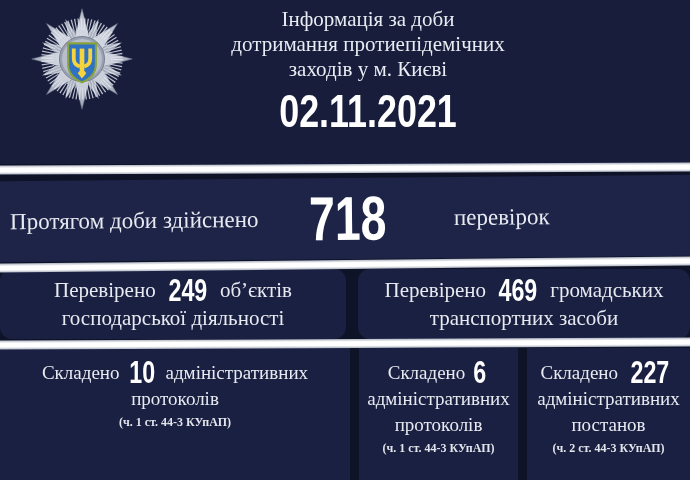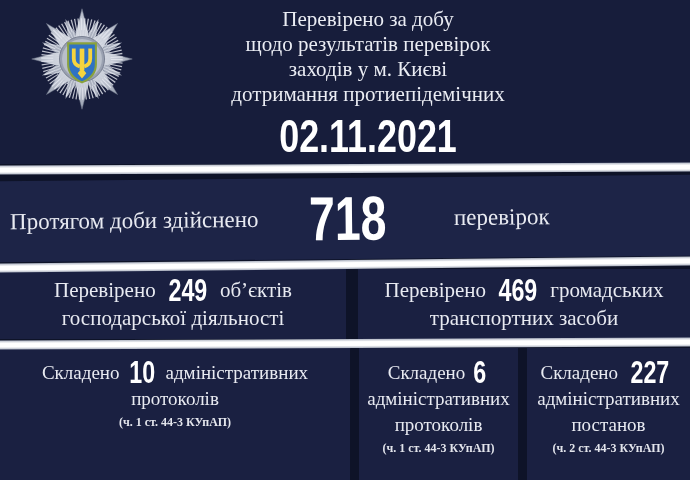--- a/index.html
+++ b/index.html
@@ -45,21 +45,21 @@
   .band-suf{font-size:23px;margin-left:54px;white-space:nowrap;}
   .num{
     font-family:"Liberation Sans","DejaVu Sans",sans-serif;font-weight:700;color:#ffffff;
     display:inline-block;transform:scaleX(.75);transform-origin:50% 60%;
   }
   .num-big{font-size:62px;line-height:58px;margin-left:38px;}
   .num-mid{font-size:31px;line-height:18px;vertical-align:-4px;margin:0 1px;}
   
   .box{position:absolute;top:0;bottom:0;background:#1a2041;text-align:center;}
   .row2{position:absolute;left:0;top:269px;width:690px;height:70px;}
-  .row2 .box{display:flex;flex-direction:column;justify-content:center;font-size:21px;line-height:28px;}
+  .row2 .box{display:flex;flex-direction:column;justify-content:center;font-size:21px;line-height:28px;border-radius:12px;}
   .b21{left:0;width:346px;}
   .b22{left:358px;width:332px;}
   .row3{position:absolute;left:0;top:348px;width:690px;height:155px;}
   .row3 .box{font-size:19px;line-height:26px;padding-top:12px;box-sizing:border-box;}
   .b31{left:0;width:350px;font-size:20px;line-height:29px;}
   .b32{left:359px;width:159px;}
   .b33{left:527px;width:163px;}
   .law{font-size:12px;font-weight:700;line-height:20px;color:#e3e5ec;}
   .nowrap{white-space:nowrap;}
 </style>
@@ -86,24 +86,23 @@
         <circle cx="60" cy="60" r="23" fill="#b9bfca"></circle>
         <path d="M44,42 h32 v24 c0,13 -9,18 -16,21 c-7,-3 -16,-8 -16,-21 z" fill="#2f72c4" stroke="#8aa23c" stroke-width="2.4"></path>
         <rect x="57.3" y="48" width="5.4" height="25" fill="#f6d43e"></rect>
         <path d="M50.5,48 v11.5 c0,6 3,8 7,9.2" stroke="#f6d43e" stroke-width="4.4" fill="none"></path>
         <path d="M69.5,48 v11.5 c0,6 -3,8 -7,9.2" stroke="#f6d43e" stroke-width="4.4" fill="none"></path>
         <path d="M60,70.5 l5,6 -5,6 -5,-6 z" fill="#f6d43e"></path>
       </svg>
     </div>
 
     <div class="title-block">
-      <div class="title-line">Перевірено за добу</div>
-      <div class="title-line">щодо результатів перевірок</div>
+      <div class="title-line">Інформація за доби</div>
+      <div class="title-line">дотримання протиепідемічних</div>
       <div class="title-line">заходів у м. Києві</div>
-      <div class="title-line">дотримання протиепідемічних</div>
       <div class="date">02.11.2021</div>
     </div>
   </div>
 
   <div class="hline l1"></div>
 
   <div class="band-area">
     <div class="band">
       <span class="band-pre">Протягом доби здійснено</span>
       <span class="num num-big">718</span>

